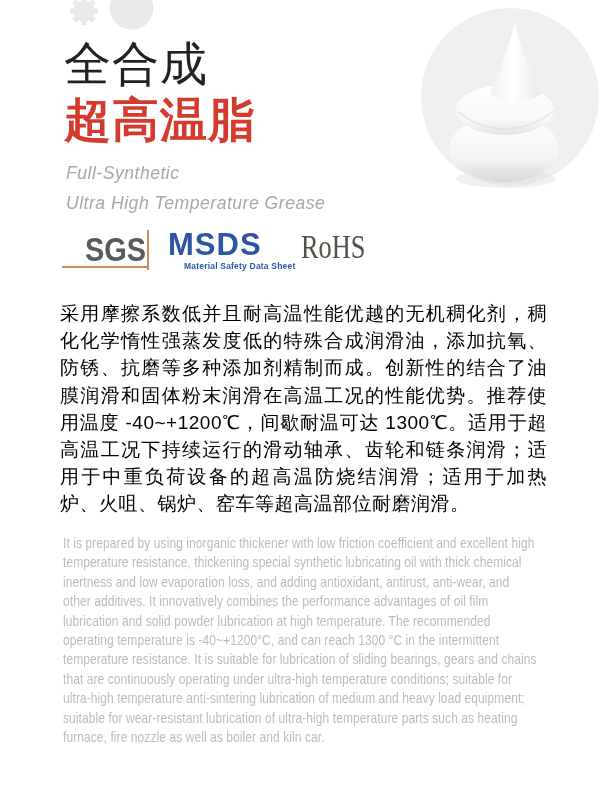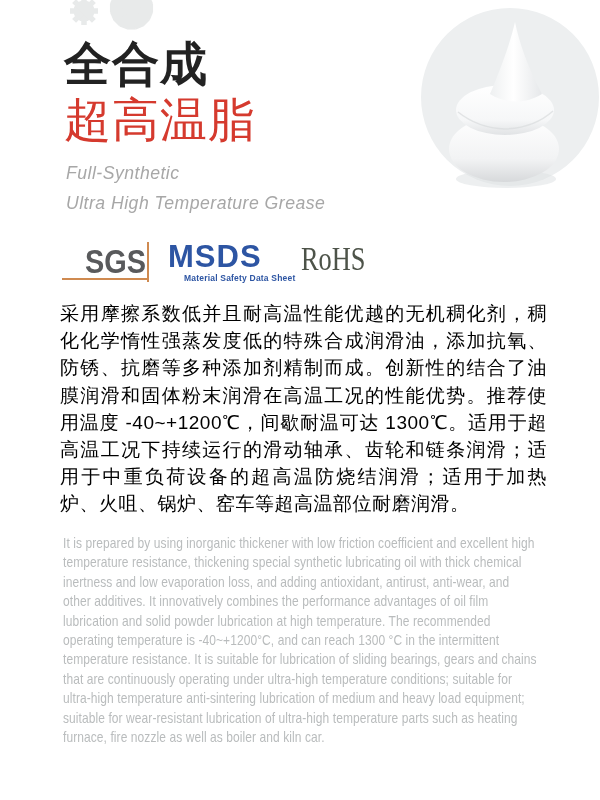--- a/index.html
+++ b/index.html
@@ -9,34 +9,34 @@
     width: 600px;
     height: 800px;
     background: #ffffff;
     overflow: hidden;
     font-family: "Liberation Sans", sans-serif;
   }
   .gears { position: absolute; left: 62px; top: 0; }
   .product-visual { position: absolute; left: 418px; top: 6px; width: 185px; height: 192px; }
   .title-block { position: absolute; left: 64px; top: 36px; }
   .title-cn-1 {
-    font-size: 47px; line-height: 56px; font-weight: 700;
+    font-size: 47px; line-height: 56px; font-weight: 400;
     color: #222222; letter-spacing: 1px; white-space: nowrap;
   }
   .title-cn-2 {
-    font-size: 47px; line-height: 56px; font-weight: 400;
+    font-size: 47px; line-height: 56px; font-weight: 700;
     color: #d53a2e; letter-spacing: 1px; white-space: nowrap; text-align: right;
   }
   .subtitle-block {
     position: absolute; left: 66px; top: 158px;
     font-style: italic; color: #a7a7a7;
     font-size: 19px; line-height: 30px; letter-spacing: 0.5px;
     transform: scaleX(0.93); transform-origin: 0 0; white-space: nowrap;
   }
-  .cert-row { position: absolute; left: 62px; top: 240px; width: 330px; height: 52px; }
+  .cert-row { position: absolute; left: 62px; top: 228px; width: 330px; height: 52px; }
   .sgs-logo { position: absolute; left: 0; top: 0; width: 90px; height: 46px; }
   .sgs-text {
     position: absolute; left: 23px; top: 4px;
     font-size: 34px; line-height: 34px; font-weight: 700; color: #595a5c;
     transform: scaleX(0.85); transform-origin: 0 0; white-space: nowrap;
   }
   .sgs-hline { position: absolute; left: 0; top: 37.5px; width: 86px; height: 2.5px; background: #cf8a50; }
   .sgs-vline { position: absolute; left: 84.5px; top: 2px; width: 2.5px; height: 40px; background: #cf8a50; }
   .msds-logo { position: absolute; left: 106px; top: 0; width: 120px; }
   .msds-text {

